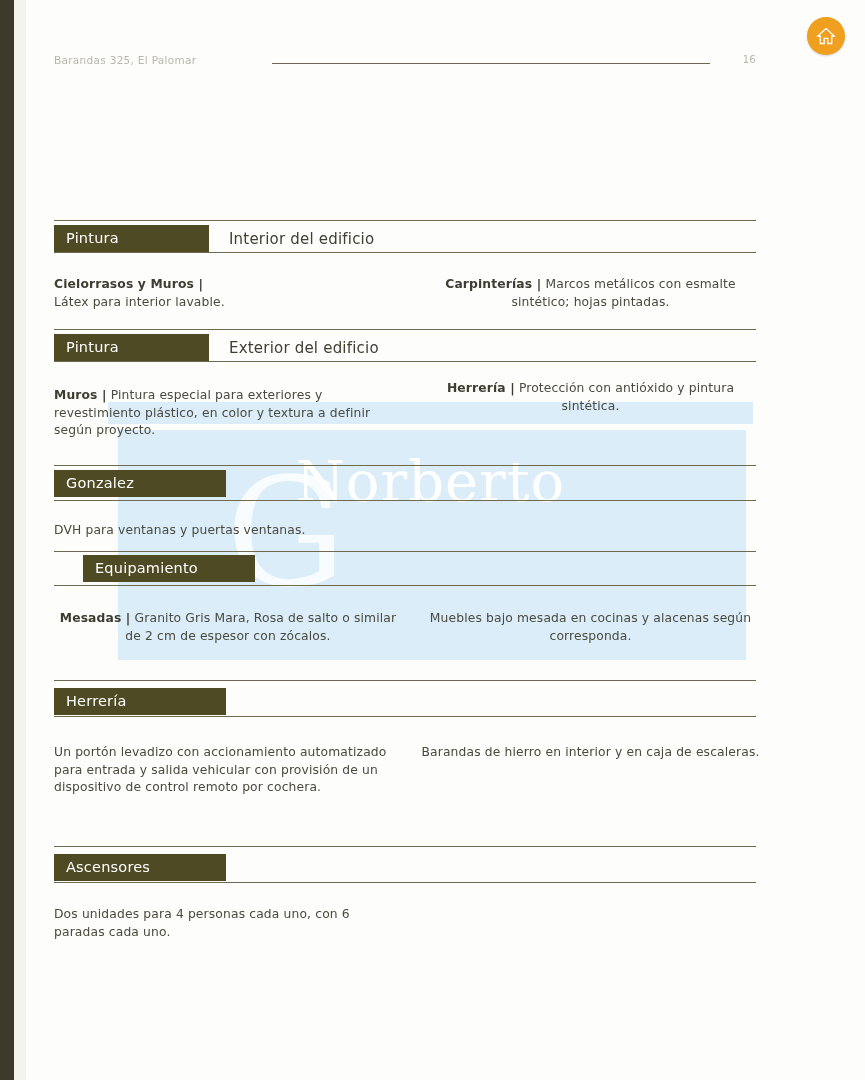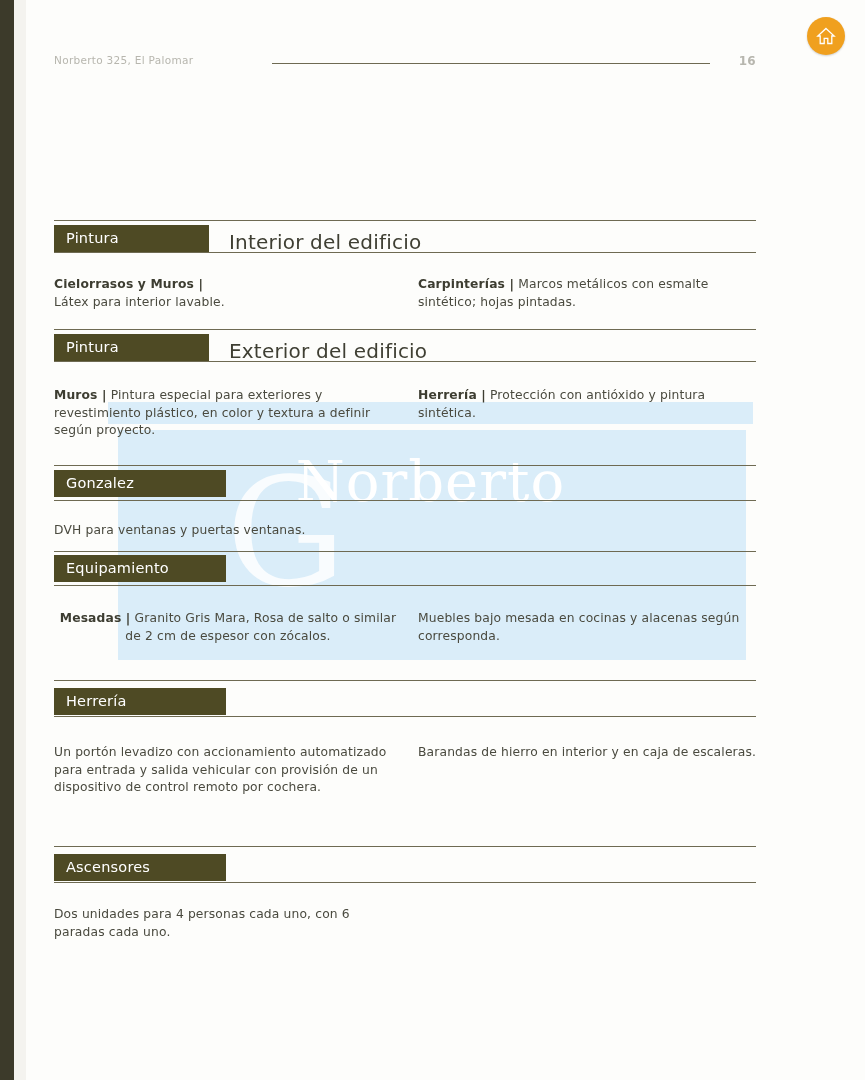--- a/index.html
+++ b/index.html
@@ -60,24 +60,23 @@
     left: 218px;
     top: 11px;
     width: 438px;
     height: 1px;
     background: #6e6a52;
   }
   .header-page {
     position: absolute;
     right: 0;
     top: 2px;
-    font-size: 12px;
+    font-size: 10px;
     color: #b7b6ae;
     letter-spacing: 0.3px;
-    font-weight: bold;
   }
 
   
   .watermark {
     position: absolute;
     left: 108px;
     top: 402px;
     width: 645px;
     height: 262px;
     pointer-events: none;
@@ -158,42 +157,42 @@
     position: absolute;
     left: 12px;
     top: 5px;
     color: #ffffff;
     font-size: 14.5px;
     letter-spacing: 0.2px;
     white-space: nowrap;
   }
   .sec-title-right {
     position: absolute;
-    font-size: 20px;
+    font-size: 15px;
     color: #3f3f33;
     letter-spacing: 0.2px;
     white-space: nowrap;
   }
   .sec-rule-bottom {
     position: absolute;
     left: 0;
     width: 702px;
     height: 1px;
     background: #6e6a52;
   }
 
   .col-left, .col-right {
     position: absolute;
     font-size: 12.3px;
     line-height: 17.5px;
     color: #4a4a3f;
     letter-spacing: 0.15px;
   }
   .col-left { left: 0; width: 348px; }
-  .col-right { left: 364px; width: 345px; }
+  .col-right { left: 364px; width: 345px; text-align: center; }
   .lbl { font-weight: bold; color: #3d3d31; }
 
   .home-btn {
     position: absolute;
     right: 20px;
     top: 17px;
     width: 38px;
     height: 38px;
     border-radius: 50%;
     background: #f0a01e;
@@ -203,21 +202,21 @@
 </style>
 </head>
 <body>
 
 <div class="page">
 
   <div class="edge-strip"></div>
   <div class="edge-strip-2"></div>
 
   <div class="header">
-    <div class="header-addr">Norberto 325, El Palomar</div>
+    <div class="header-addr">Barandas 325, El Palomar</div>
     <div class="header-rule"></div>
     <div class="header-page">16</div>
   </div>
 
   <div class="watermark">
     <div class="wm-band wm-b1"></div>
     <div class="wm-band wm-b2"></div>
     <div class="wm-mono">G</div>
     <div class="wm-text">
       <div class="wm-l1">Norberto</div>
@@ -247,41 +246,41 @@
       <div class="sec-rule-top" style="top:129px;"></div>
       <div class="sec-bar" style="top:134px; width:155px;">
         <span class="sec-bar-label">Pintura</span>
       </div>
       <div class="sec-title-right" style="left:175px; top:139px;">Exterior del edificio</div>
       <div class="sec-rule-bottom" style="top:161px;"></div>
       <div class="col-left" style="top:187px;">
         <span class="lbl">Muros |</span>
         <span>Pintura especial para exteriores y revestimiento plástico, en color y textura a definir según proyecto.</span>
       </div>
-      <div class="col-right" style="top:187px;">
+      <div class="col-right" style="top:180px;">
         <span class="lbl">Herrería |</span>
         <span>Protección con antióxido y pintura sintética.</span>
       </div>
     </div>
 
     <div class="section">
       <div class="sec-rule-top" style="top:265px;"></div>
       <div class="sec-bar" style="top:270px; width:172px;">
         <span class="sec-bar-label">Gonzalez</span>
       </div>
       <div class="sec-title-right" style="left:192px; top:275px;"></div>
       <div class="sec-rule-bottom" style="top:300px;"></div>
       <div class="col-left" style="top:322px; width:420px;">
         <span>DVH para ventanas y puertas ventanas.</span>
       </div>
     </div>
 
     <div class="section">
       <div class="sec-rule-top" style="top:351px;"></div>
-      <div class="sec-bar" style="top:355px; width:172px;">
+      <div class="sec-bar" style="top:355px; width:172px;margin-left:29px;">
         <span class="sec-bar-label">Equipamiento</span>
       </div>
       <div class="sec-title-right" style="left:192px; top:360px;"></div>
       <div class="sec-rule-bottom" style="top:385px;"></div>
       <div class="col-left" style="top:410px;text-align:center;">
         <span class="lbl">Mesadas |</span>
         <span>Granito Gris Mara, Rosa de salto o similar de 2 cm de espesor con zócalos.</span>
       </div>
       <div class="col-right" style="top:410px;">
         <span>Muebles bajo mesada en cocinas y alacenas según corresponda.</span>

